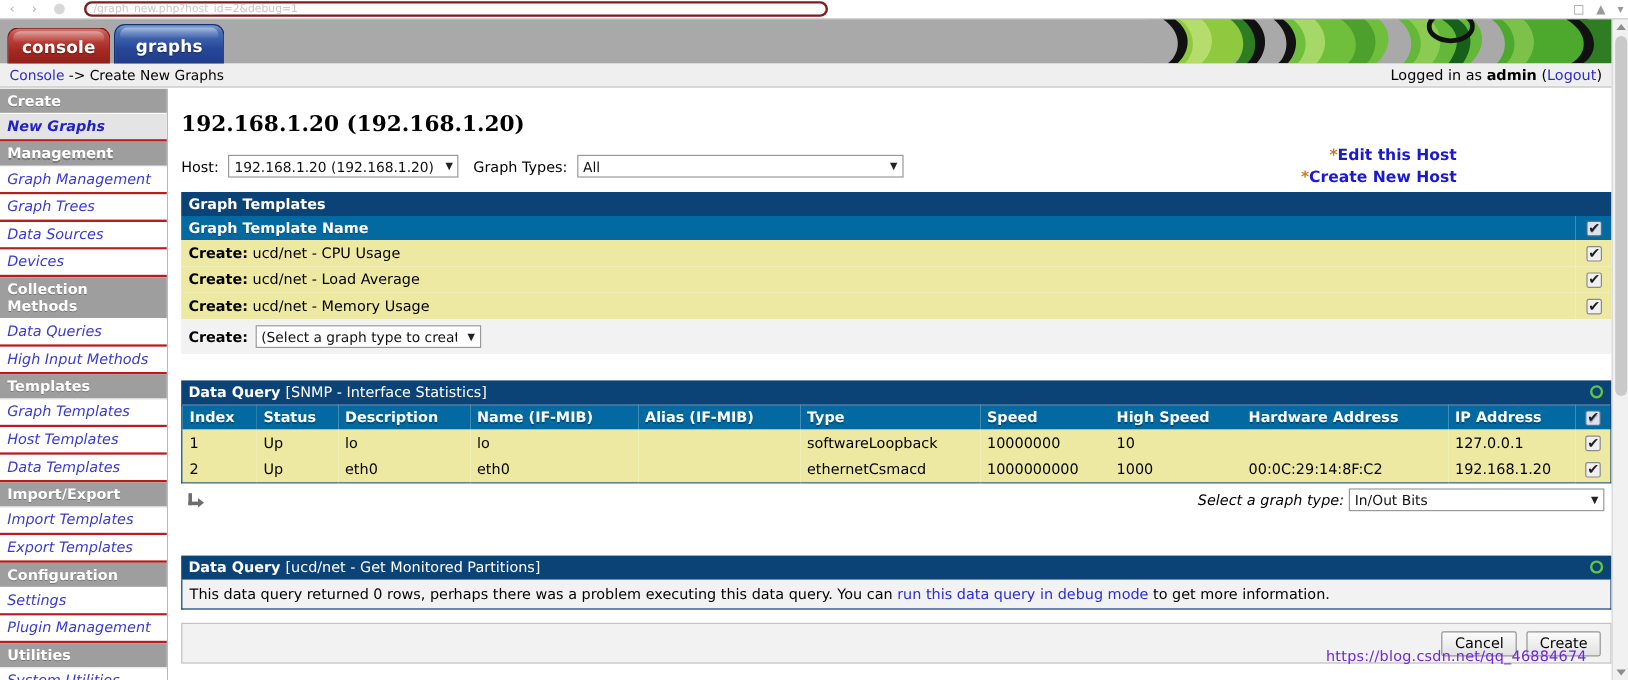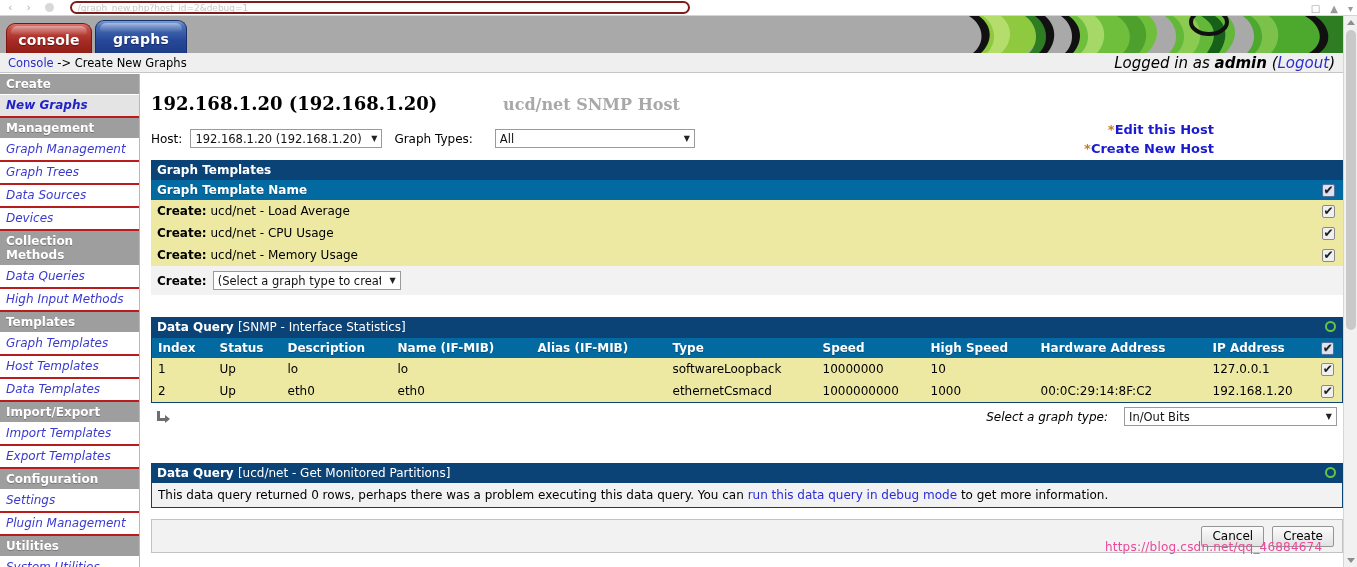--- a/index.html
+++ b/index.html
@@ -66,21 +66,21 @@
   }
 
   
   .crumbbar {
     position: absolute; left: 0; top: 53px; width: 1357px; height: 20px;
     background: #efefef; border-bottom: 1px solid #c6c6c6;
     display: flex; align-items: center; padding: 0 8px;
   }
   .crumb-left { font-size: 11.5px; color: #000; }
   .crumb-left a { color: #2c2ccc; text-decoration: none; }
-  .crumb-right { margin-left: auto; font-size: 15px; color: #000; padding-right: 14px; font-style: italic; }
+  .crumb-right { margin-left: auto; font-size: 12px; color: #000; padding-right: 14px; }
   .crumb-right b { font-weight: bold; }
   .crumb-right a { color: #2c2ccc; text-decoration: none; }
 
   
   .sidebar {
     position: absolute; left: 0; top: 74px; width: 140px; height: 493px;
     background: #ffffff; border-right: 1px solid #b9b9b9;
   }
   .nav-head {
     background: #9e9e9e; color: #ffffff; font-weight: bold; font-size: 12px;
@@ -111,21 +111,21 @@
   .hostrow { position: absolute; left: 10px; top: 55px; display: flex; align-items: center; font-size: 12px; }
   .hostrow .lbl { font-weight: normal; color: #000; margin-right: 8px; }
   .sel-box {
     border: 1px solid #9a9a9a; background: #ffffff; height: 19px;
     display: inline-flex; align-items: center; padding: 0 4px;
     font-size: 11.5px; color: #111; position: relative;
   }
   .sel-box .val { white-space: nowrap; overflow: hidden; }
   .sel-box .arrow { margin-left: auto; padding-left: 8px; font-size: 8px; color: #222; }
   .sel-host { width: 192px; }
-  .sel-gtypes { width: 200px; margin-left: 14px; }
+  .sel-gtypes { width: 272px; margin-left: 0; }
   .gt-label { margin-left: 12px; margin-right: 6px; }
 
   .hostlinks {
     position: absolute; left: 823px; top: 46px; text-align: right; width: 250px;
     font-size: 13px; font-weight: bold; line-height: 19px;
   }
   .hostlinks a { color: #1a1ad0; text-decoration: none; }
   .hostlinks .star { color: #c87a1e; }
 
   
@@ -165,41 +165,41 @@
 
   .arrow-row { background: #ffffff; padding: 4px 6px 8px 6px; display: flex; align-items: center; }
   .lcorner { display: inline-block; width: 12px; height: 12px; position: relative; }
   .lcorner::before { content: ""; position: absolute; left: 0; top: 0; width: 3px; height: 10px; background: #6e6e6e; }
   .lcorner::after { content: ""; position: absolute; left: 0; top: 7px; width: 8px; height: 3px; background: #6e6e6e; }
   .lcorner i {
     position: absolute; left: 8px; top: 4px; width: 0; height: 0;
     border-left: 5px solid #6e6e6e; border-top: 4px solid transparent; border-bottom: 4px solid transparent;
   }
   .graphtype-right { margin-left: auto; display: flex; align-items: center; }
-  .graphtype-right .it { font-style: italic; font-size: 12px; margin-right: 16px; }
+  .graphtype-right .it { font-style: italic; font-size: 12px; margin-right: 4px; }
   .sel-inout { width: 213px; }
 
   .msgrow { background: #f2f2f2; padding: 5px 6px; font-size: 12px; color: #000; }
   .msgrow a { color: #2b2bd8; text-decoration: none; }
 
   .btnbar {
     position: absolute; left: 10px; top: 445px; width: 1192px; height: 34px;
     background: #f2f2f2; border: 1px solid #c2c2c2;
     display: flex; align-items: center; justify-content: flex-end; padding-right: 8px; gap: 8px;
   }
   .btn {
     min-width: 58px; height: 21px; padding: 0 10px;
     background: linear-gradient(to bottom,#fbfbfb,#e2e2e2);
     border: 1px solid #949494; border-radius: 2px;
     font-size: 12px; color: #000; display: inline-flex; align-items: center; justify-content: center;
   }
 
   .watermark {
     position: absolute; left: 1105px; top: 540px;
-    font-size: 12px; color: #ec4899; white-space: nowrap; letter-spacing: 0.2px;
+    font-size: 12px; color: #6d28d9; white-space: nowrap; letter-spacing: 0.2px;
   }
 
   
   .scrollbar { position: absolute; right: 0; top: 16px; width: 14px; height: 551px; background: #f1f1f1; border-left: 1px solid #d6d6d6; }
   .scroll-thumb { position: absolute; left: 2px; top: 14px; width: 10px; height: 300px; background: #c9c9c9; border-radius: 5px; }
   .scroll-up, .scroll-dn { position: absolute; left: 3px; width: 0; height: 0; border-left: 4px solid transparent; border-right: 4px solid transparent; }
   .scroll-up { top: 4px; border-bottom: 5px solid #8d8d8d; }
   .scroll-dn { bottom: 4px; border-top: 5px solid #8d8d8d; }
 </style>
 </head>
@@ -288,21 +288,20 @@
       <div class="nav-head">Configuration</div>
       <a href="#" class="nav-item">Settings</a>
       <a href="#" class="nav-item">Plugin Management</a>
       <div class="nav-head">Utilities</div>
       <a href="#" class="nav-item">System Utilities</a>
     </div>
 
   <div class="main">
 
     <div class="page-title">192.168.1.20 (192.168.1.20)</div>
-    <div class="page-subtitle">ucd/net SNMP Host</div>
 
     <div class="hostrow">
       <span class="lbl">Host:</span>
       <span class="sel-box sel-host">
         <span class="val">192.168.1.20 (192.168.1.20)</span>
         <span class="arrow">▼</span>
       </span>
       <span class="lbl gt-label">Graph Types:</span>
       <span class="sel-box sel-gtypes">
         <span class="val">All</span>
@@ -323,25 +322,25 @@
       <div class="sec-title">
         <span>Graph Templates</span>
       </div>
       <table class="tbl">
         <tbody id="gt-body">
             <tr>
               <th class="col-head">Graph Template Name</th>
               <th class="col-head cb-cell"><span class="cbx head"></span></th>
             </tr>
             <tr class="row-y">
+              <td><b>Create:</b> <span>ucd/net - CPU Usage</span></td>
+              <td class="cb-cell"><span class="cbx"></span></td>
+            </tr>
+            <tr class="row-y">
               <td><b>Create:</b> <span>ucd/net - Load Average</span></td>
-              <td class="cb-cell"><span class="cbx"></span></td>
-            </tr>
-            <tr class="row-y">
-              <td><b>Create:</b> <span>ucd/net - CPU Usage</span></td>
               <td class="cb-cell"><span class="cbx"></span></td>
             </tr>
             <tr class="row-y">
               <td><b>Create:</b> <span>ucd/net - Memory Usage</span></td>
               <td class="cb-cell"><span class="cbx"></span></td>
             </tr>
           </tbody>
       </table>
       <div class="create-row">
         <b>Create:</b>

